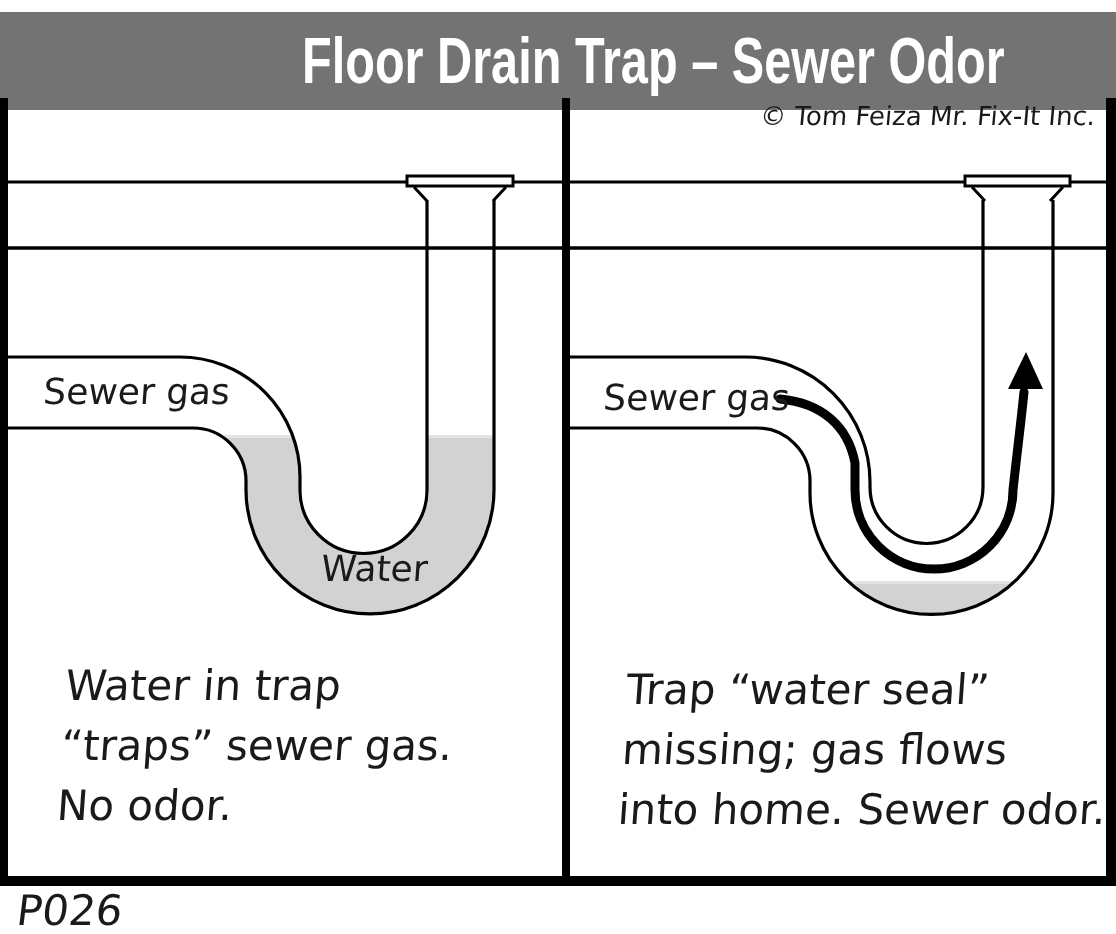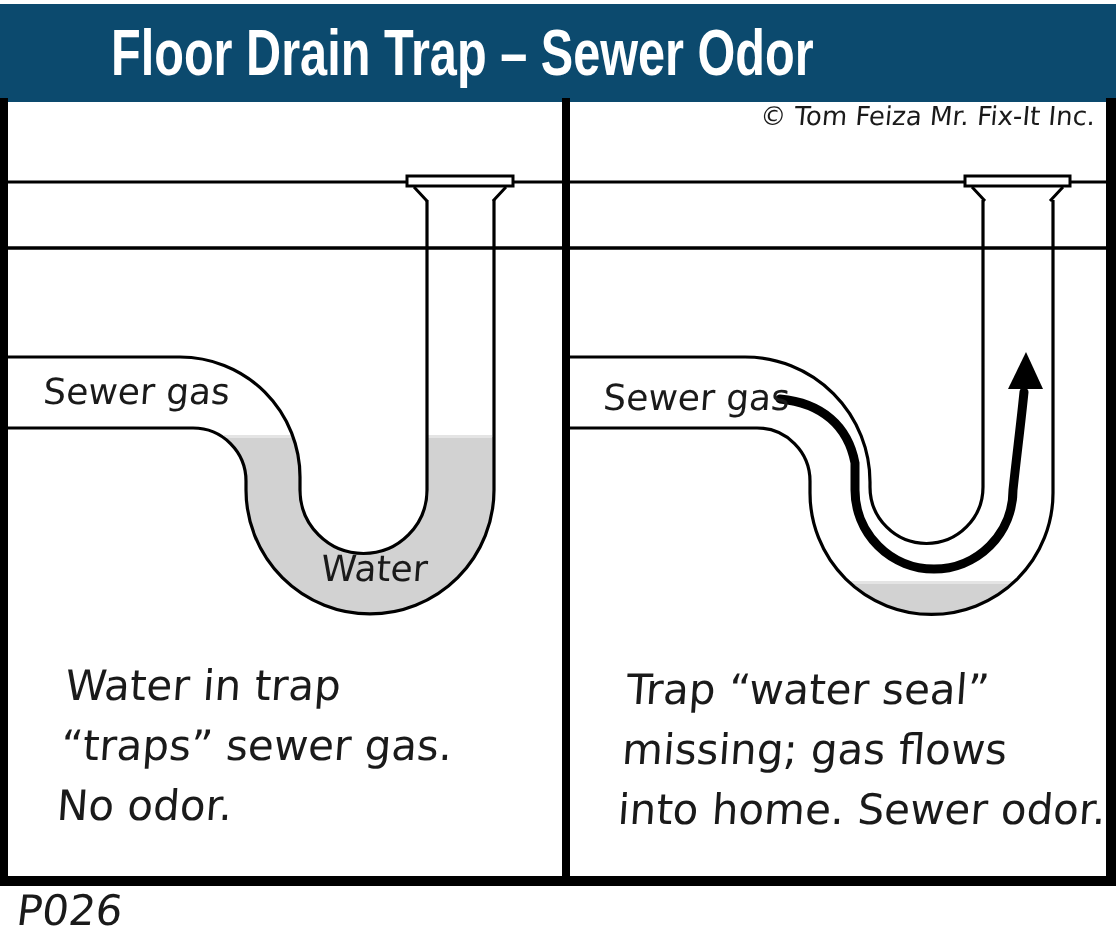--- a/index.html
+++ b/index.html
@@ -4,23 +4,23 @@
 <style>
   html,body{margin:0;padding:0;background:#ffffff;}
   .canvas{
     position:relative;
     width:1116px;height:934px;
     background:#ffffff;
     font-family:"DejaVu Sans", sans-serif;
     overflow:hidden;
   }
   .titlebar{
-    position:absolute;left:0;top:4px;width:1116px;height:98px;
-    background:#0c4a6e;
-    display:flex;align-items:center;justify-content:flex-start;
+    position:absolute;left:0;top:12px;width:1116px;height:98px;
+    background:#737373;
+    display:flex;align-items:center;justify-content:flex-end;
   }
   .title{
     color:#ffffff;
     font-family:"Liberation Sans","DejaVu Sans",sans-serif;
     font-weight:700;
     font-size:64px;
     white-space:nowrap;
     display:inline-block;
     transform:scaleX(0.76);
     letter-spacing:0px;

